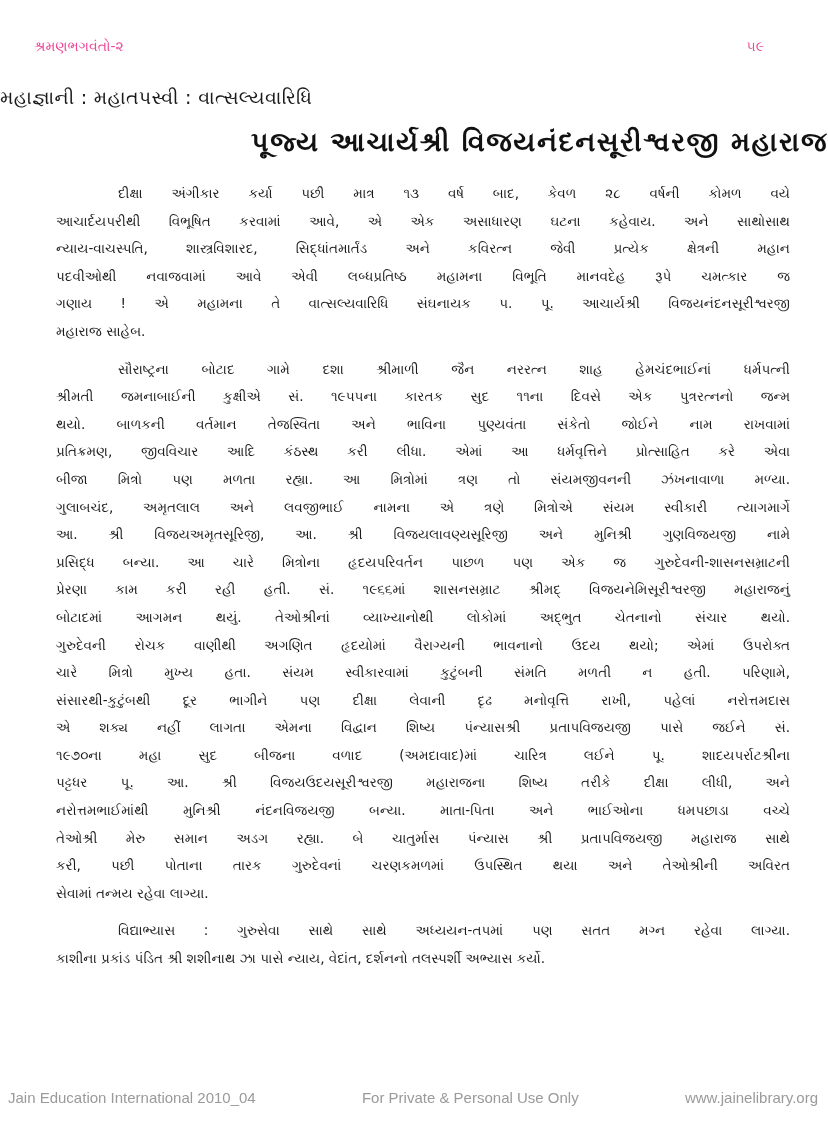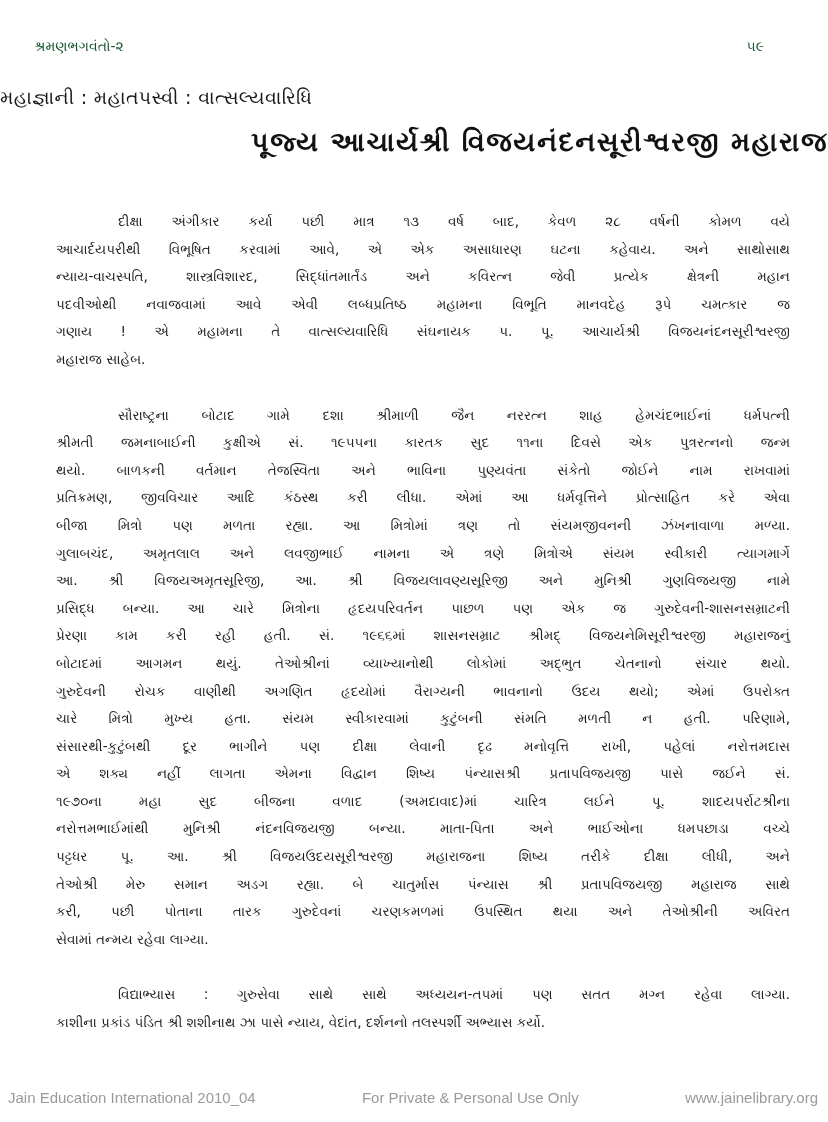--- a/index.html
+++ b/index.html
@@ -3,39 +3,39 @@
   <meta charset="utf-8">
   <style>
     html, body { margin: 0; padding: 0; background: #ffffff; }
     body {
       width: 828px; height: 1122px; position: relative; overflow: hidden;
       font-family: "DejaVu Sans", sans-serif; color: #1a1a1a;
     }
     .running-head {
       position: absolute; top: 38px; left: 34px; right: 34px;
       display: flex; justify-content: space-between; align-items: baseline;
-      font-size: 14px; color: #14532d;
+      font-size: 14px; color: #ec4899;
     }
     .page-no { padding-right: 30px; }
     .subtitle {
       position: absolute; top: 86px; left: 0; right: 0; text-align: left;
       font-size: 19px; color: #1a1a1a; letter-spacing: 0.3px;
     }
     .title {
       position: absolute; top: 126px; left: 0; right: 0; text-align: right;
       font-size: 27px; font-weight: bold; color: #111; letter-spacing: 1.5px;
     }
     .body-text {
       position: absolute; top: 180px; left: 56px; right: 38px;
       font-size: 13.6px; line-height: 27.6px; text-align: justify;
       text-align-last: left;
     }
     .para { margin: 0 0 10px 0; text-indent: 62px; }
     .line { display: block; text-align: justify; text-align-last: justify; text-indent: 0; }
-    .line.first { padding-left: 62px; margin-top: 28px; }
+    .line.first { padding-left: 62px; }
     .line.last { text-align-last: left; }
     .footer {
       position: absolute; top: 1089px; left: 8px; right: 10px;
       display: flex; justify-content: space-between;
       font-family: "Liberation Sans", sans-serif; font-size: 15px; color: #9a9a9a;
     }
   </style>
 </head>
 <body>
 
@@ -65,22 +65,22 @@
       <span class="line">ગુલાબચંદ, અમૃતલાલ અને લવજીભાઈ નામના એ ત્રણે મિત્રોએ સંયમ સ્વીકારી ત્યાગમાર્ગે</span>
       <span class="line">આ. શ્રી વિજયઅમૃતસૂરિજી, આ. શ્રી વિજયલાવણ્યસૂરિજી અને મુનિશ્રી ગુણવિજયજી નામે</span>
       <span class="line">પ્રસિદ્ધ બન્યા. આ ચારે મિત્રોના હૃદયપરિવર્તન પાછળ પણ એક જ ગુરુદેવની-શાસનસમ્રાટની</span>
       <span class="line">પ્રેરણા કામ કરી રહી હતી. સં. ૧૯૬૬માં શાસનસમ્રાટ શ્રીમદ્ વિજયનેમિસૂરીશ્વરજી મહારાજનું</span>
       <span class="line">બોટાદમાં આગમન થયું. તેઓશ્રીનાં વ્યાખ્યાનોથી લોકોમાં અદ્ભુત ચેતનાનો સંચાર થયો.</span>
       <span class="line">ગુરુદેવની રોચક વાણીથી અગણિત હૃદયોમાં વૈરાગ્યની ભાવનાનો ઉદય થયો; એમાં ઉપરોક્ત</span>
       <span class="line">ચારે મિત્રો મુખ્ય હતા. સંયમ સ્વીકારવામાં કુટુંબની સંમતિ મળતી ન હતી. પરિણામે,</span>
       <span class="line">સંસારથી-કુટુંબથી દૂર ભાગીને પણ દીક્ષા લેવાની દૃઢ મનોવૃત્તિ રાખી, પહેલાં નરોત્તમદાસ</span>
       <span class="line">એ શક્ય નહીં લાગતા એમના વિદ્વાન શિષ્ય પંન્યાસશ્રી પ્રતાપવિજયજી પાસે જઈને સં.</span>
       <span class="line">૧૯૭૦ના મહા સુદ બીજના વળાદ (અમદાવાદ)માં ચારિત્ર લઈને પૂ. શાદયપર્રાટશ્રીના</span>
+      <span class="line">પટ્ટધર પૂ. આ. શ્રી વિજયઉદયસૂરીશ્વરજી મહારાજના શિષ્ય તરીકે દીક્ષા લીધી, અને</span>
       <span class="line">નરોત્તમભાઈમાંથી મુનિશ્રી નંદનવિજયજી બન્યા. માતા-પિતા અને ભાઈઓના ધમપછાડા વચ્ચે</span>
-      <span class="line">પટ્ટધર પૂ. આ. શ્રી વિજયઉદયસૂરીશ્વરજી મહારાજના શિષ્ય તરીકે દીક્ષા લીધી, અને</span>
       <span class="line">તેઓશ્રી મેરુ સમાન અડગ રહ્યા. બે ચાતુર્માસ પંન્યાસ શ્રી પ્રતાપવિજયજી મહારાજ સાથે</span>
       <span class="line">કરી, પછી પોતાના તારક ગુરુદેવનાં ચરણકમળમાં ઉપસ્થિત થયા અને તેઓશ્રીની અવિરત</span>
       <span class="line last">સેવામાં તન્મય રહેવા લાગ્યા.</span>
     </div>
     <div class="para" style="text-indent: 0px;">
       <span class="line first">વિદ્યાભ્યાસ : ગુરુસેવા સાથે સાથે અધ્યયન-તપમાં પણ સતત મગ્ન રહેવા લાગ્યા.</span>
       <span class="line last">કાશીના પ્રકાંડ પંડિત શ્રી શશીનાથ ઝા પાસે ન્યાય, વેદાંત, દર્શનનો તલસ્પર્શી અભ્યાસ કર્યો.</span>
     </div>
   </div>
 

